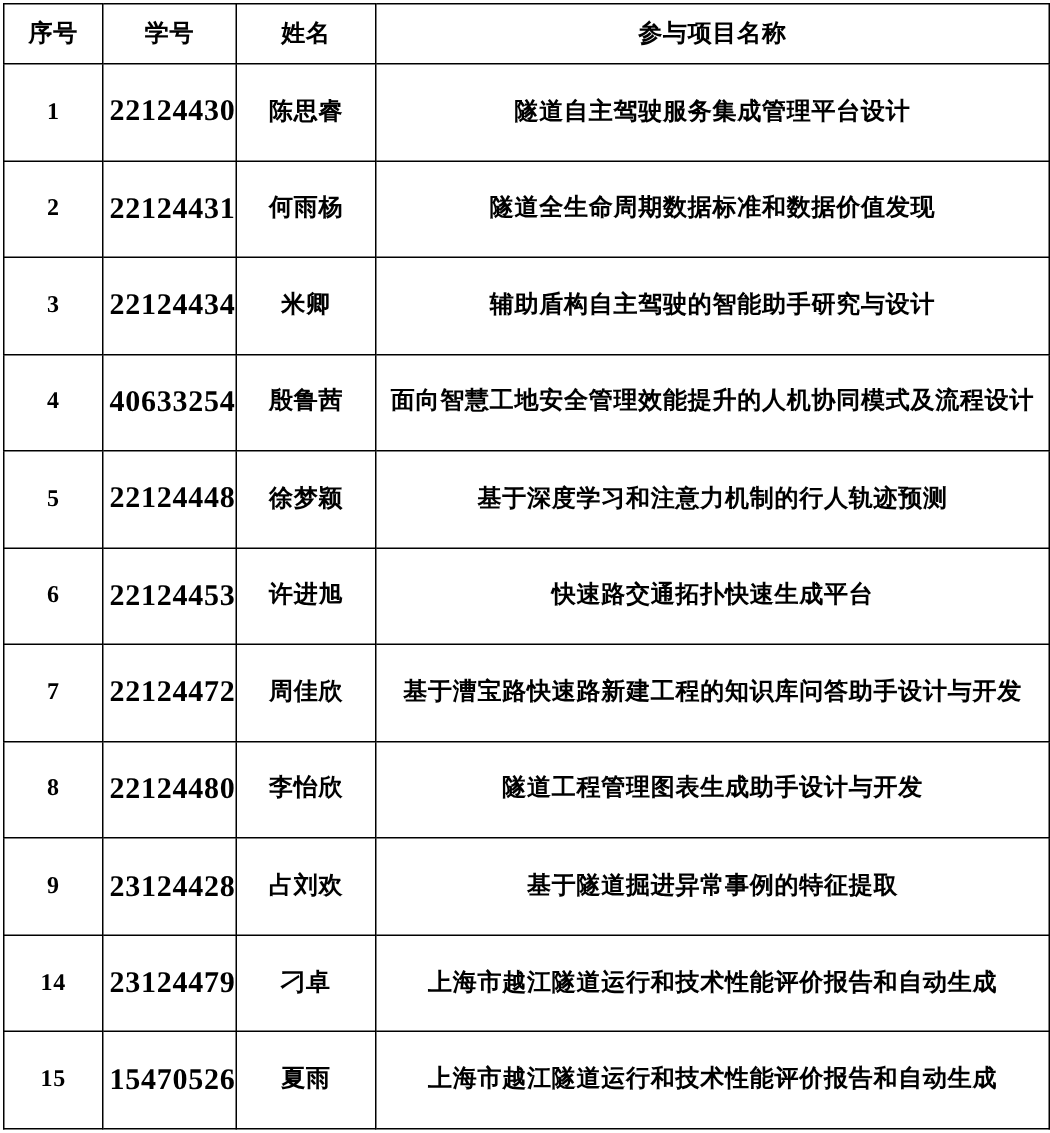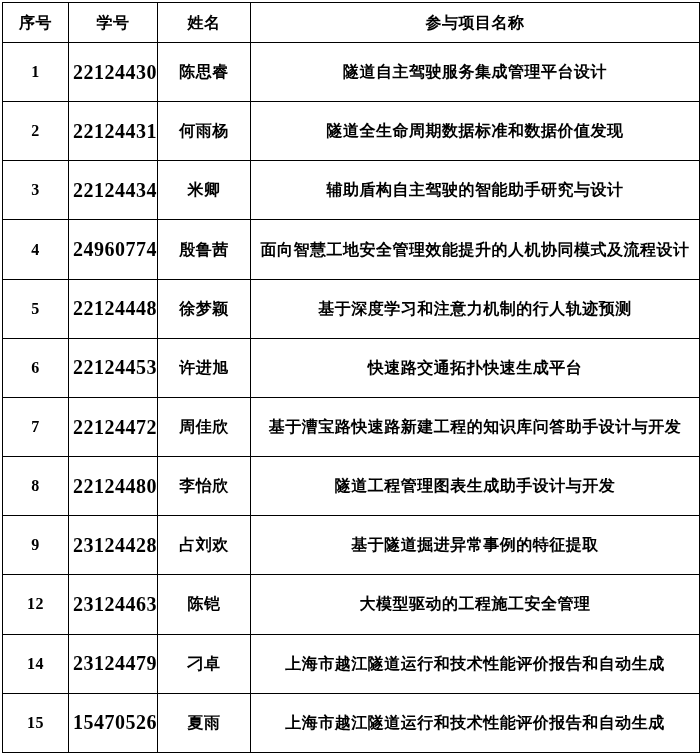--- a/index.html
+++ b/index.html
@@ -86,21 +86,21 @@
         <td class="cell-project">隧道全生命周期数据标准和数据价值发现</td>
       </tr>
       <tr>
         <td class="cell-index">3</td>
         <td class="cell-student-id">22124434</td>
         <td class="cell-name">米卿</td>
         <td class="cell-project">辅助盾构自主驾驶的智能助手研究与设计</td>
       </tr>
       <tr>
         <td class="cell-index">4</td>
-        <td class="cell-student-id">24960774</td>
+        <td class="cell-student-id">40633254</td>
         <td class="cell-name">殷鲁茜</td>
         <td class="cell-project">面向智慧工地安全管理效能提升的人机协同模式及流程设计</td>
       </tr>
       <tr>
         <td class="cell-index">5</td>
         <td class="cell-student-id">22124448</td>
         <td class="cell-name">徐梦颖</td>
         <td class="cell-project">基于深度学习和注意力机制的行人轨迹预测</td>
       </tr>
       <tr>
@@ -121,26 +121,20 @@
         <td class="cell-name">李怡欣</td>
         <td class="cell-project">隧道工程管理图表生成助手设计与开发</td>
       </tr>
       <tr>
         <td class="cell-index">9</td>
         <td class="cell-student-id">23124428</td>
         <td class="cell-name">占刘欢</td>
         <td class="cell-project">基于隧道掘进异常事例的特征提取</td>
       </tr>
       <tr>
-        <td class="cell-index">12</td>
-        <td class="cell-student-id">23124463</td>
-        <td class="cell-name">陈铠</td>
-        <td class="cell-project">大模型驱动的工程施工安全管理</td>
-      </tr>
-      <tr>
         <td class="cell-index">14</td>
         <td class="cell-student-id">23124479</td>
         <td class="cell-name">刁卓</td>
         <td class="cell-project">上海市越江隧道运行和技术性能评价报告和自动生成</td>
       </tr>
       <tr>
         <td class="cell-index">15</td>
         <td class="cell-student-id">15470526</td>
         <td class="cell-name">夏雨</td>
         <td class="cell-project">上海市越江隧道运行和技术性能评价报告和自动生成</td>

